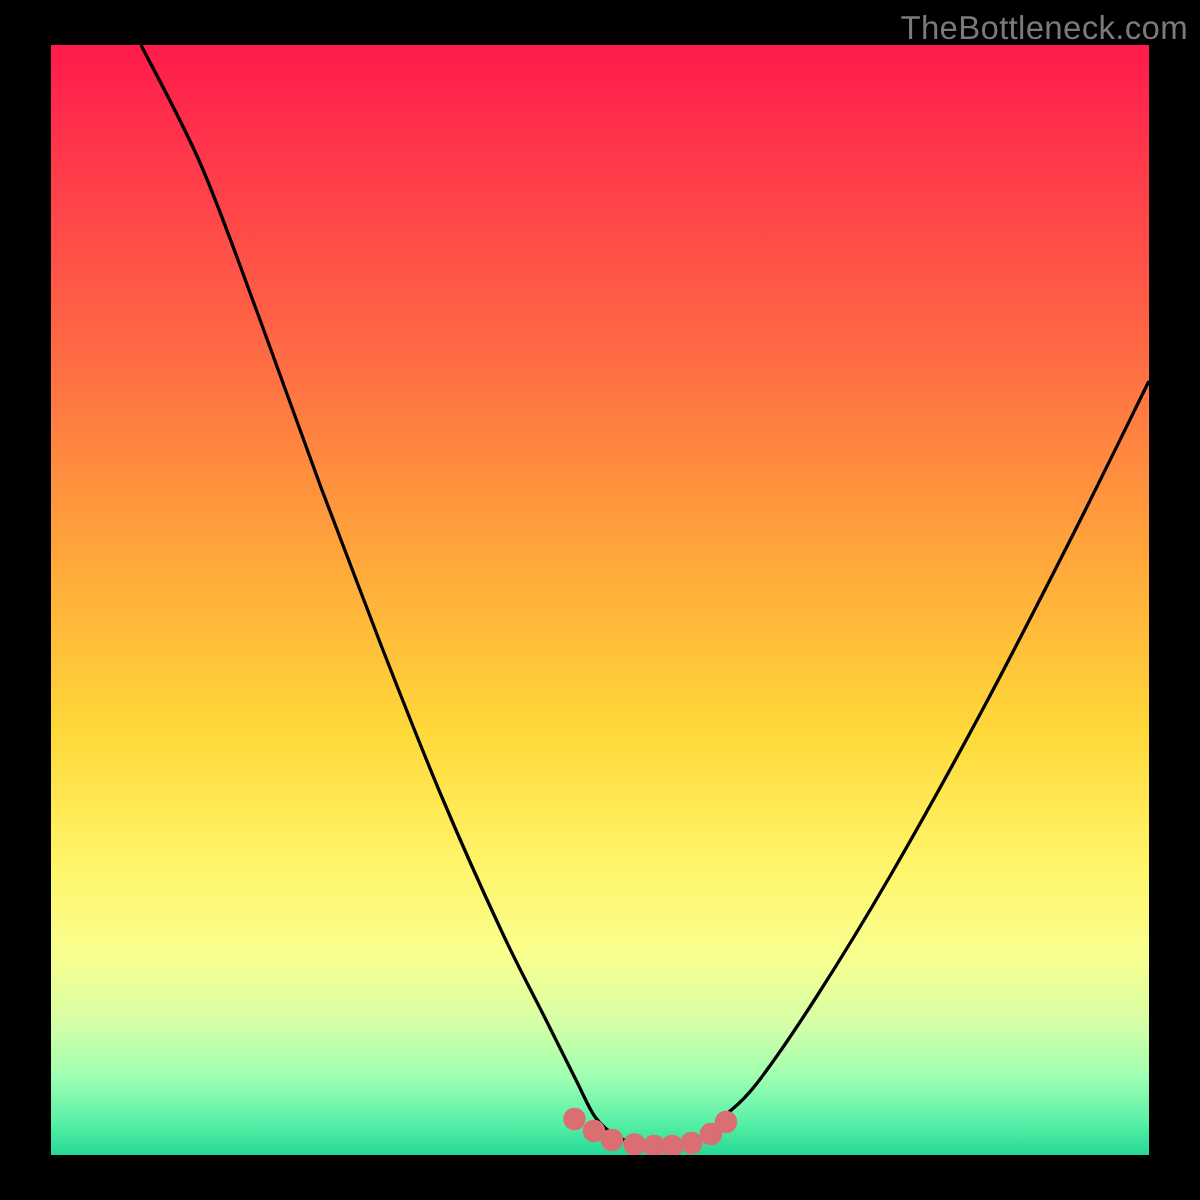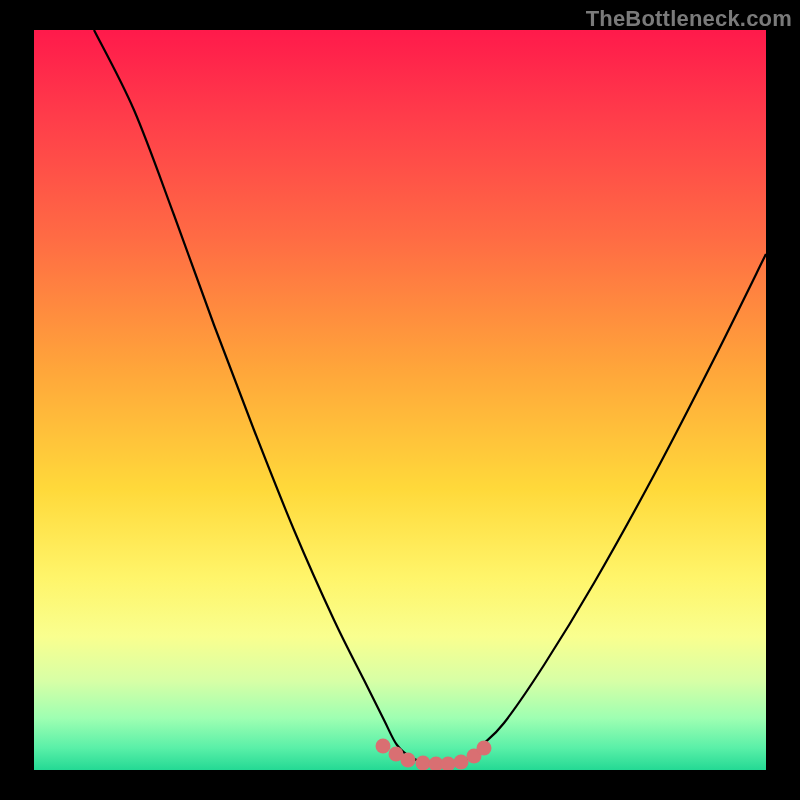--- a/index.html
+++ b/index.html
@@ -37,21 +37,21 @@
       #9effb2 93%,
       #5af0a8 97%,
       #24d994 100%);
   }
   .watermark {
     position: absolute;
     top: 6px;
     right: 8px;
     color: #7a7a7a;
     font-size: 22px;
-    font-weight: 700;
+    font-weight: 400;
     letter-spacing: 0.2px;
     user-select: none;
   }
   svg.curve {
     position: absolute;
     left: 0;
     top: 0;
     width: 732px;
     height: 740px;
   }

